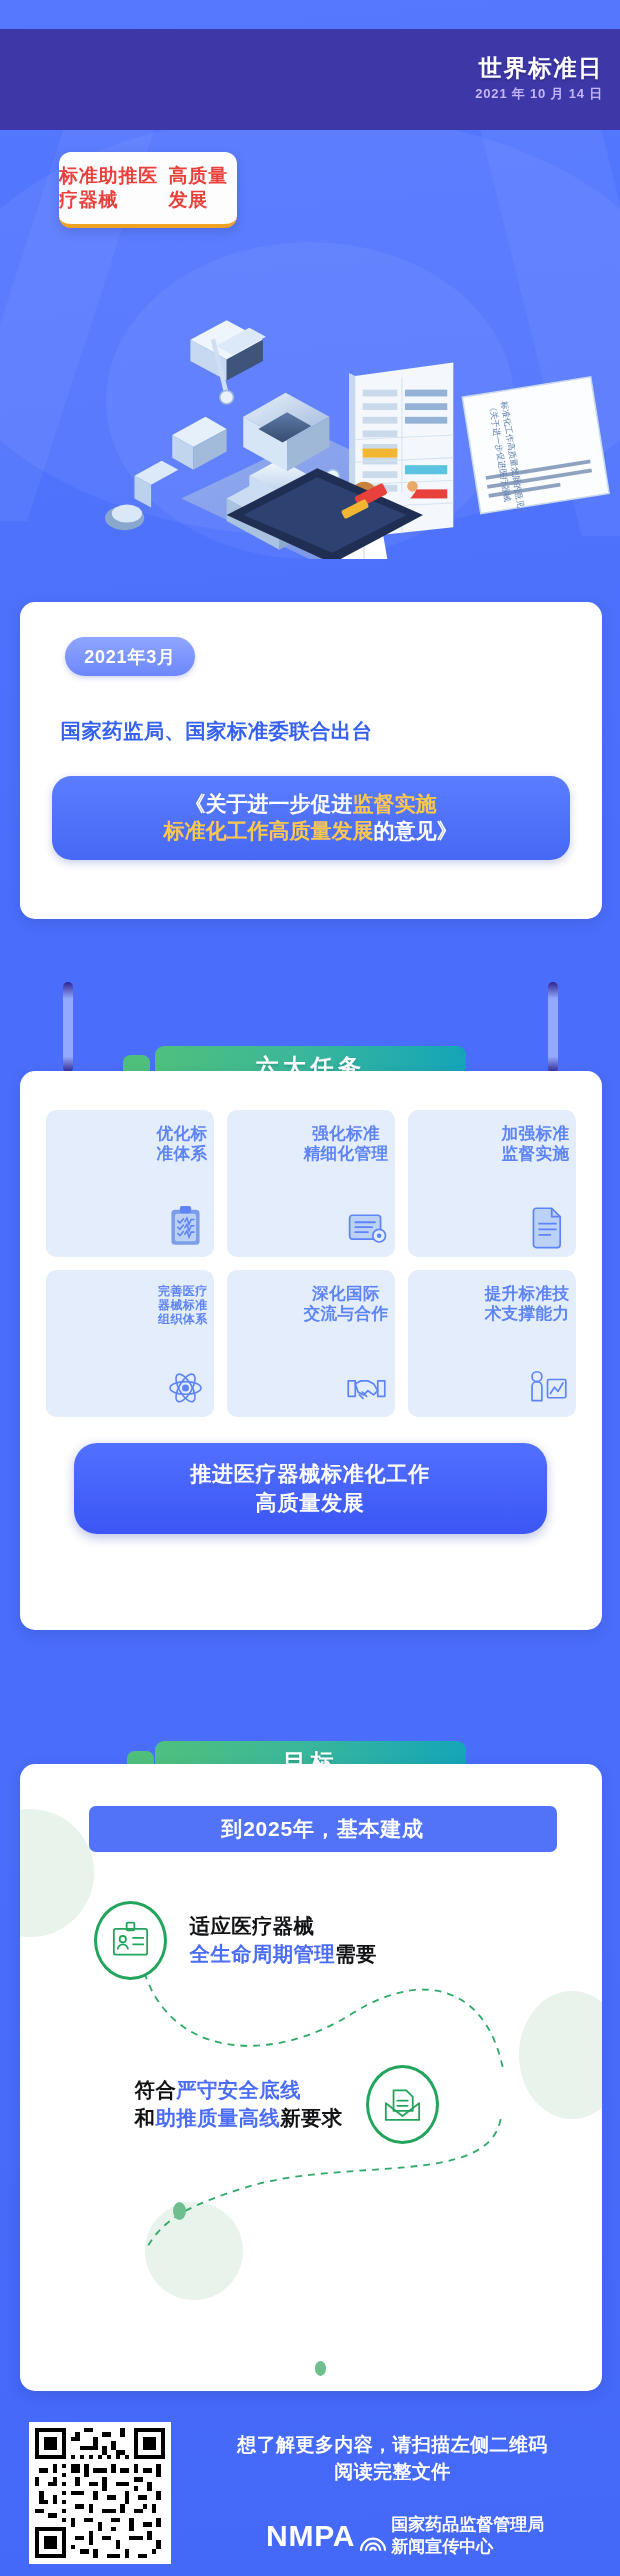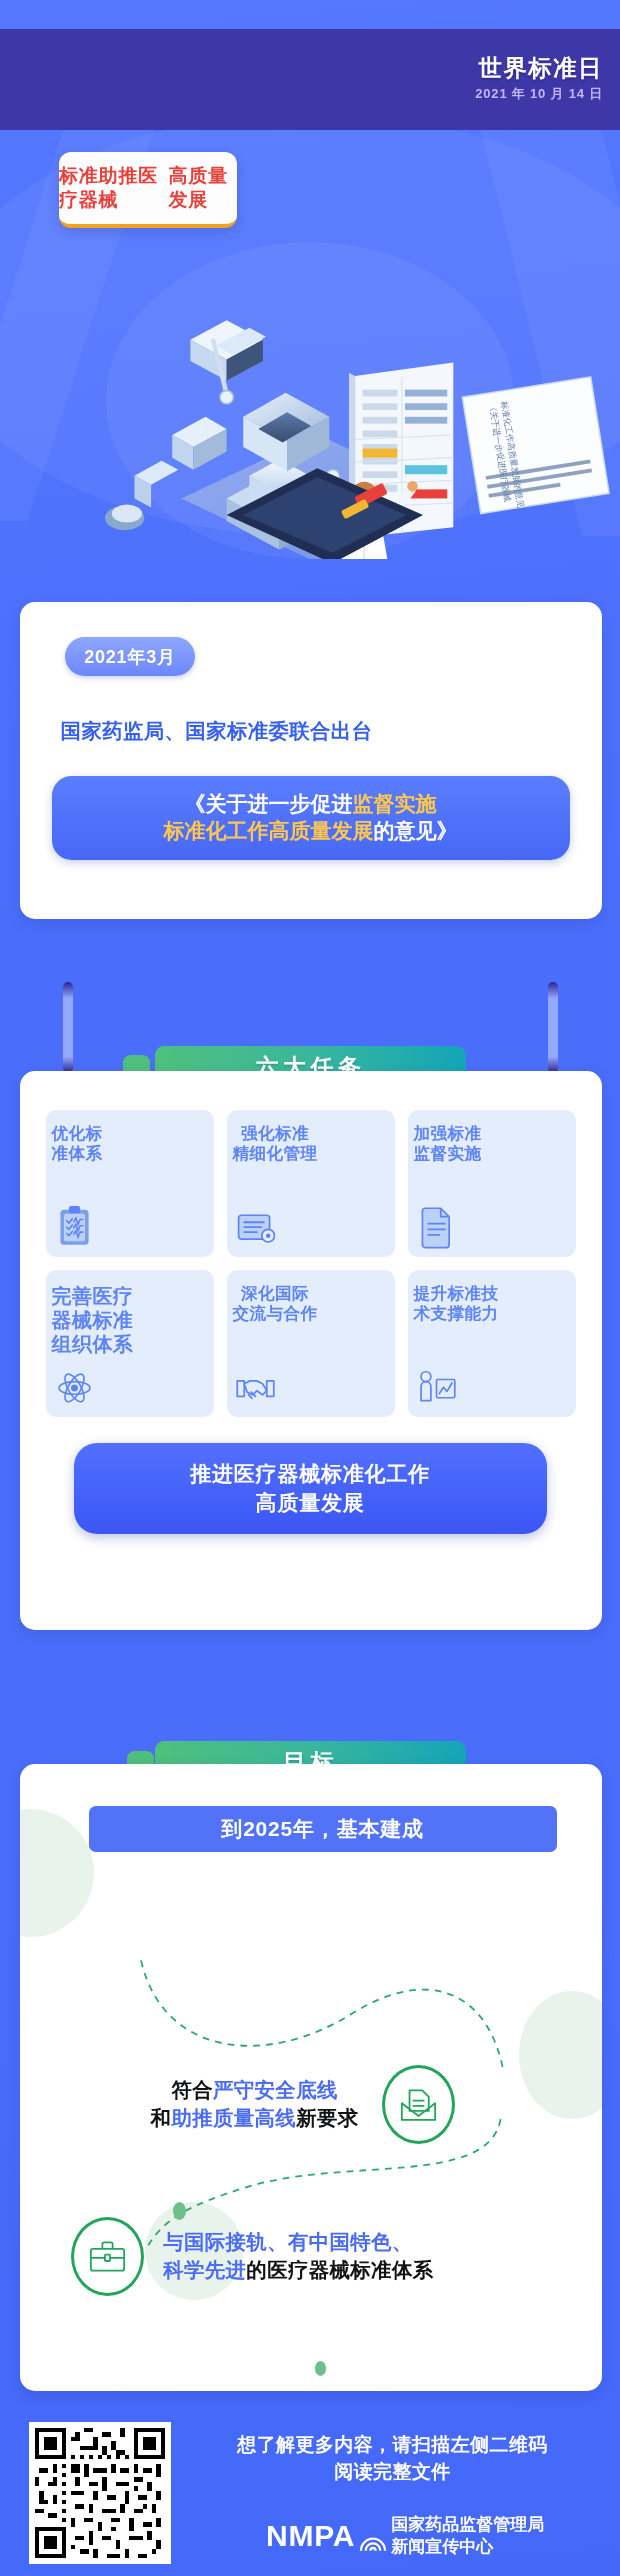--- a/index.html
+++ b/index.html
@@ -109,21 +109,21 @@
   
   #panel-tasks { left:19.6px; top:1071px; width:582px; height:559px; }
   .task-grid {
     position:absolute; left:26px; top:39px;
     width:530px;
     display:grid; grid-template-columns:repeat(3,1fr); gap:13px;
   }
   .task-card {
     background:#E3EDFB; border-radius:10.6px;
     height:147px; padding:13.6px 6px 7.6px;
-    display:flex; flex-direction:column; align-items:flex-start;
+    display:flex; flex-direction:column; align-items:flex-end;
   }
   .task-label {
     color:#5E84F7; font-size:16.6px; font-weight:bold;
     line-height:1.2; text-align:center; letter-spacing:0.4px;
   }
   .task-icon { margin-top:auto; width:45px; height:45px; }
 
   .goal-box {
     position:absolute; left:54px; top:372px; width:473px;
     padding:16.6px 7.6px; border-radius:23px;
@@ -385,21 +385,21 @@
           <path d="M38 6 v12 h12" fill="none" stroke="#5E84F7" stroke-width="2.4"></path>
           <g stroke="#5E84F7" stroke-width="2.4" stroke-linecap="round">
             <line x1="20" y1="28" x2="44" y2="28"></line>
               <line x1="20" y1="36" x2="44" y2="36"></line>
             <line x1="20" y1="44" x2="36" y2="44"></line>
           </g>
         </svg>
       </div>
 
       <div class="task-card">
-        <div class="task-label" style="white-space:pre-line;font-size:20px">完善医疗
+        <div class="task-label" style="white-space:pre-line;font-size:12px">完善医疗
 器械标准
 组织体系</div>
         <svg class="task-icon" viewBox="0 0 64 64">
           <g fill="none" stroke="#5E84F7" stroke-width="2.3">
             <ellipse cx="32" cy="34" rx="22" ry="9"></ellipse>
             <ellipse cx="32" cy="34" rx="22" ry="9" transform="rotate(60 32 34)"></ellipse>
             <ellipse cx="32" cy="34" rx="22" ry="9" transform="rotate(120 32 34)"></ellipse>
           </g>
           <circle cx="32" cy="34" r="5" fill="#5E84F7"></circle>
         </svg>
@@ -450,54 +450,56 @@
 
     <svg class="dash-svg" viewBox="0 0 770 830">
       <path d="M160 260 C 190 390, 330 400, 440 330 C 540 268, 620 300, 640 408" fill="none" stroke="#2FA96A" stroke-width="2.4" stroke-dasharray="9 8"></path>
       <path d="M636 470 C 620 560, 430 520, 300 560 C 230 582, 190 600, 168 640" fill="none" stroke="#2FA96A" stroke-width="2.4" stroke-dasharray="9 8"></path>
     </svg>
     <div class="dot-green" style="left:153px;top:438px;width:13px;height:18px;"></div>
     <div class="dot-green" style="left:295px;top:597px;width:11.3px;height:15px;"></div>
 
     <div class="year-pill">到2025年，基本建成</div>
 
+    <div class="goal-item" style="left:74px;top:137px;">
+      <div class="goal-ring">
+        <svg width="41" height="41" viewBox="0 0 64 64">
+          <g fill="none" stroke="#22A45C" stroke-width="2.8" stroke-linejoin="round">
+            <rect x="6" y="14" width="52" height="40" rx="3"></rect>
+            <rect x="26" y="4" width="12" height="12" rx="2"></rect>
+            <circle cx="20" cy="30" r="5"></circle>
+            <path d="M12 46 a8 8 0 0 1 16 0"></path>
+            <line x1="36" y1="28" x2="52" y2="28" stroke-linecap="round"></line>
+            <line x1="36" y1="38" x2="52" y2="38" stroke-linecap="round"></line>
+          </g>
+        </svg>
+      </div>
+      <div class="goal-text" style="margin-left:23px;">
+        <div><span class="k">适应医疗器械</span></div>
+        <div><span class="b">全生命周期管理</span><span class="k">需要</span></div>
+      </div>
+    </div>
 
     <div class="goal-item" style="left:115px;top:301px;">
-      <div class="goal-text" style="text-align:center;margin-right:23px;margin-left:16px;">
+      <div class="goal-text" style="text-align:left;margin-right:23px;">
         <div><span class="k">符合</span><span class="b">严守安全底线</span></div>
         <div><span class="k">和</span><span class="b">助推质量高线</span><span class="k">新要求</span></div>
       </div>
       <div class="goal-ring">
         <svg width="41" height="41" viewBox="0 0 64 64">
           <g fill="none" stroke="#22A45C" stroke-width="2.8" stroke-linejoin="round">
             <path d="M18 10 h20 l10 10 v22 h-30 z"></path>
             <line x1="24" y1="26" x2="40" y2="26" stroke-linecap="round"></line>
             <line x1="24" y1="34" x2="40" y2="34" stroke-linecap="round"></line>
             <path d="M6 30 l26 20 l26 -20 v26 h-52 z"></path>
           </g>
         </svg>
       </div>
     </div>
 
-    <div class="goal-item" style="left:51px;top:453px;">
-      <div class="goal-ring">
-        <svg width="41" height="41" viewBox="0 0 64 64">
-          <g fill="none" stroke="#22A45C" stroke-width="2.8" stroke-linejoin="round">
-            <rect x="6" y="20" width="52" height="34" rx="3"></rect>
-            <path d="M24 20 v-7 a3 3 0 0 1 3 -3 h10 a3 3 0 0 1 3 3 v7"></path>
-            <line x1="6" y1="34" x2="58" y2="34"></line>
-            <rect x="28" y="29" width="8" height="10" rx="1.5" fill="#fff"></rect>
-          </g>
-        </svg>
-      </div>
-      <div class="goal-text" style="margin-left:19.6px;">
-        <div><span class="b">与国际接轨、有中国特色、</span></div>
-        <div><span class="b">科学先进</span><span class="k">的医疗器械标准体系</span></div>
-      </div>
-    </div>
   </div>
 
   <div class="footer">
     <div class="qr">
       <svg viewBox="0 0 29 29" shape-rendering="crispEdges" xmlns="http://www.w3.org/2000/svg">
         <rect width="29" height="29" fill="#fff"></rect>
         <g fill="#000">
 
           <rect x="0" y="0" width="7" height="1"></rect>
             <rect x="0" y="6" width="7" height="1"></rect>

